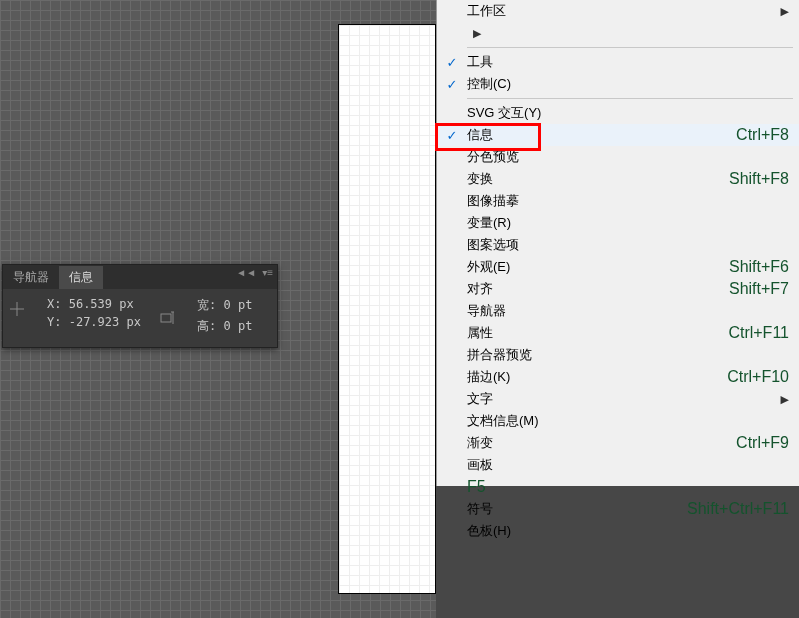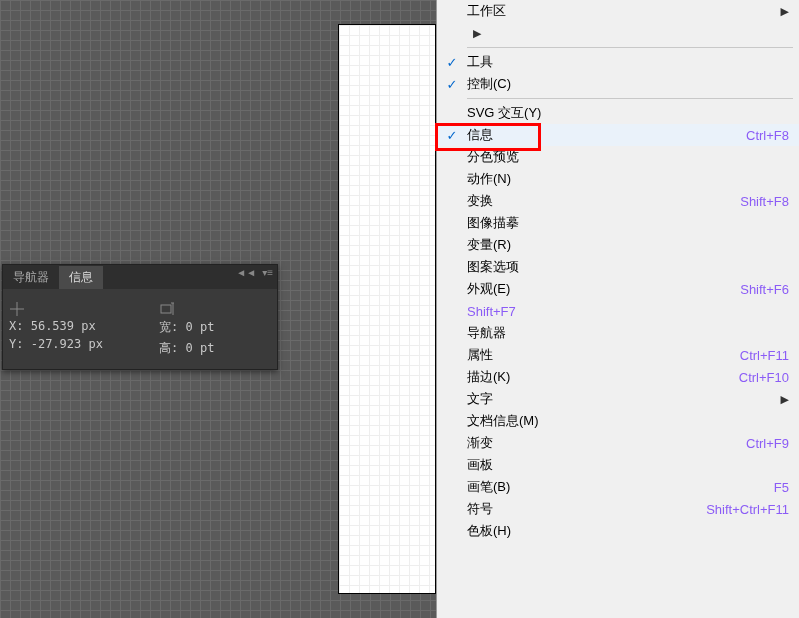--- a/index.html
+++ b/index.html
@@ -75,67 +75,66 @@
     .info-body {
       display: flex;
       padding: 8px 6px 12px 6px;
       color: #c8c8c8;
       font-family: "SimSun", monospace;
       font-size: 12px;
     }
     .info-col {
       display: flex;
       align-items: flex-start;
-      gap: 2px;
-      flex-direction: column;
+      gap: 22px;
     }
     .info-col.left { width: 150px; }
-    .info-col.right { flex: 1; }
+    .info-col.right { flex: 1; align-items: center; }
     .info-icon {
       width: 16px;
       height: 16px;
       display: flex;
       align-items: center;
       justify-content: center;
       color: #888;
       margin-top: 4px;
     }
     .info-values {
       display: flex;
       flex-direction: column;
       gap: 4px;
     }
     .info-line { white-space: nowrap; }
     .menu {
       position: absolute;
       left: 436px;
       top: 0;
       width: 363px;
-      height: 618px;
+      height: 486px;
       background: #f0f0f0;
       border-left: 1px solid #999;
     }
     .menu-item {
       display: flex;
       align-items: center;
       height: 22px;
       padding-right: 10px;
       color: #000;
       position: relative;
     }
     .menu-item.highlighted { background: #eaf2fa; }
     .menu-check {
       width: 30px;
       display: flex;
       justify-content: center;
       color: #0066cc;
       font-size: 13px;
     }
     .menu-label { flex: 1; }
-    .menu-shortcut { color: #8b5cf6; font-size: 13px; }
+    .menu-shortcut { color: #14532d; font-size: 16px; }
     .menu-arrow { color: #333; font-size: 11px; margin-left: 6px; }
     .separator {
       height: 7px;
       padding: 0;
       position: relative;
     }
     .separator::after {
       content: '';
       position: absolute;
       left: 30px;
@@ -234,24 +233,20 @@
       <div class="menu-check">✓</div>
       <div class="menu-label">信息</div>
       <div class="menu-shortcut">Ctrl+F8</div>
     </div>
     <div class="menu-item">
       <div class="menu-check"></div>
       <div class="menu-label">分色预览</div>
     </div>
     <div class="menu-item">
       <div class="menu-check"></div>
-      <div class="menu-label">动作(N)</div>
-    </div>
-    <div class="menu-item">
-      <div class="menu-check"></div>
       <div class="menu-label">变换</div>
       <div class="menu-shortcut">Shift+F8</div>
     </div>
     <div class="menu-item">
       <div class="menu-check"></div>
       <div class="menu-label">图像描摹</div>
     </div>
     <div class="menu-item">
       <div class="menu-check"></div>
       <div class="menu-label">变量(R)</div>
@@ -260,33 +255,38 @@
       <div class="menu-check"></div>
       <div class="menu-label">图案选项</div>
     </div>
     <div class="menu-item">
       <div class="menu-check"></div>
       <div class="menu-label">外观(E)</div>
       <div class="menu-shortcut">Shift+F6</div>
     </div>
     <div class="menu-item">
       <div class="menu-check"></div>
+      <div class="menu-label">对齐</div>
       <div class="menu-shortcut">Shift+F7</div>
     </div>
     <div class="menu-item">
       <div class="menu-check"></div>
       <div class="menu-label">导航器</div>
     </div>
     <div class="menu-item">
       <div class="menu-check"></div>
       <div class="menu-label">属性</div>
       <div class="menu-shortcut">Ctrl+F11</div>
     </div>
     <div class="menu-item">
       <div class="menu-check"></div>
+      <div class="menu-label">拼合器预览</div>
+    </div>
+    <div class="menu-item">
+      <div class="menu-check"></div>
       <div class="menu-label">描边(K)</div>
       <div class="menu-shortcut">Ctrl+F10</div>
     </div>
     <div class="menu-item">
       <div class="menu-check"></div>
       <div class="menu-label">文字</div>
       <div class="menu-arrow">▶</div>
     </div>
     <div class="menu-item">
       <div class="menu-check"></div>
@@ -296,21 +296,20 @@
       <div class="menu-check"></div>
       <div class="menu-label">渐变</div>
       <div class="menu-shortcut">Ctrl+F9</div>
     </div>
     <div class="menu-item">
       <div class="menu-check"></div>
       <div class="menu-label">画板</div>
     </div>
     <div class="menu-item">
       <div class="menu-check"></div>
-      <div class="menu-label">画笔(B)</div>
       <div class="menu-shortcut">F5</div>
     </div>
     <div class="menu-item">
       <div class="menu-check"></div>
       <div class="menu-label">符号</div>
       <div class="menu-shortcut">Shift+Ctrl+F11</div>
     </div>
     <div class="menu-item">
       <div class="menu-check"></div>
       <div class="menu-label">色板(H)</div>

